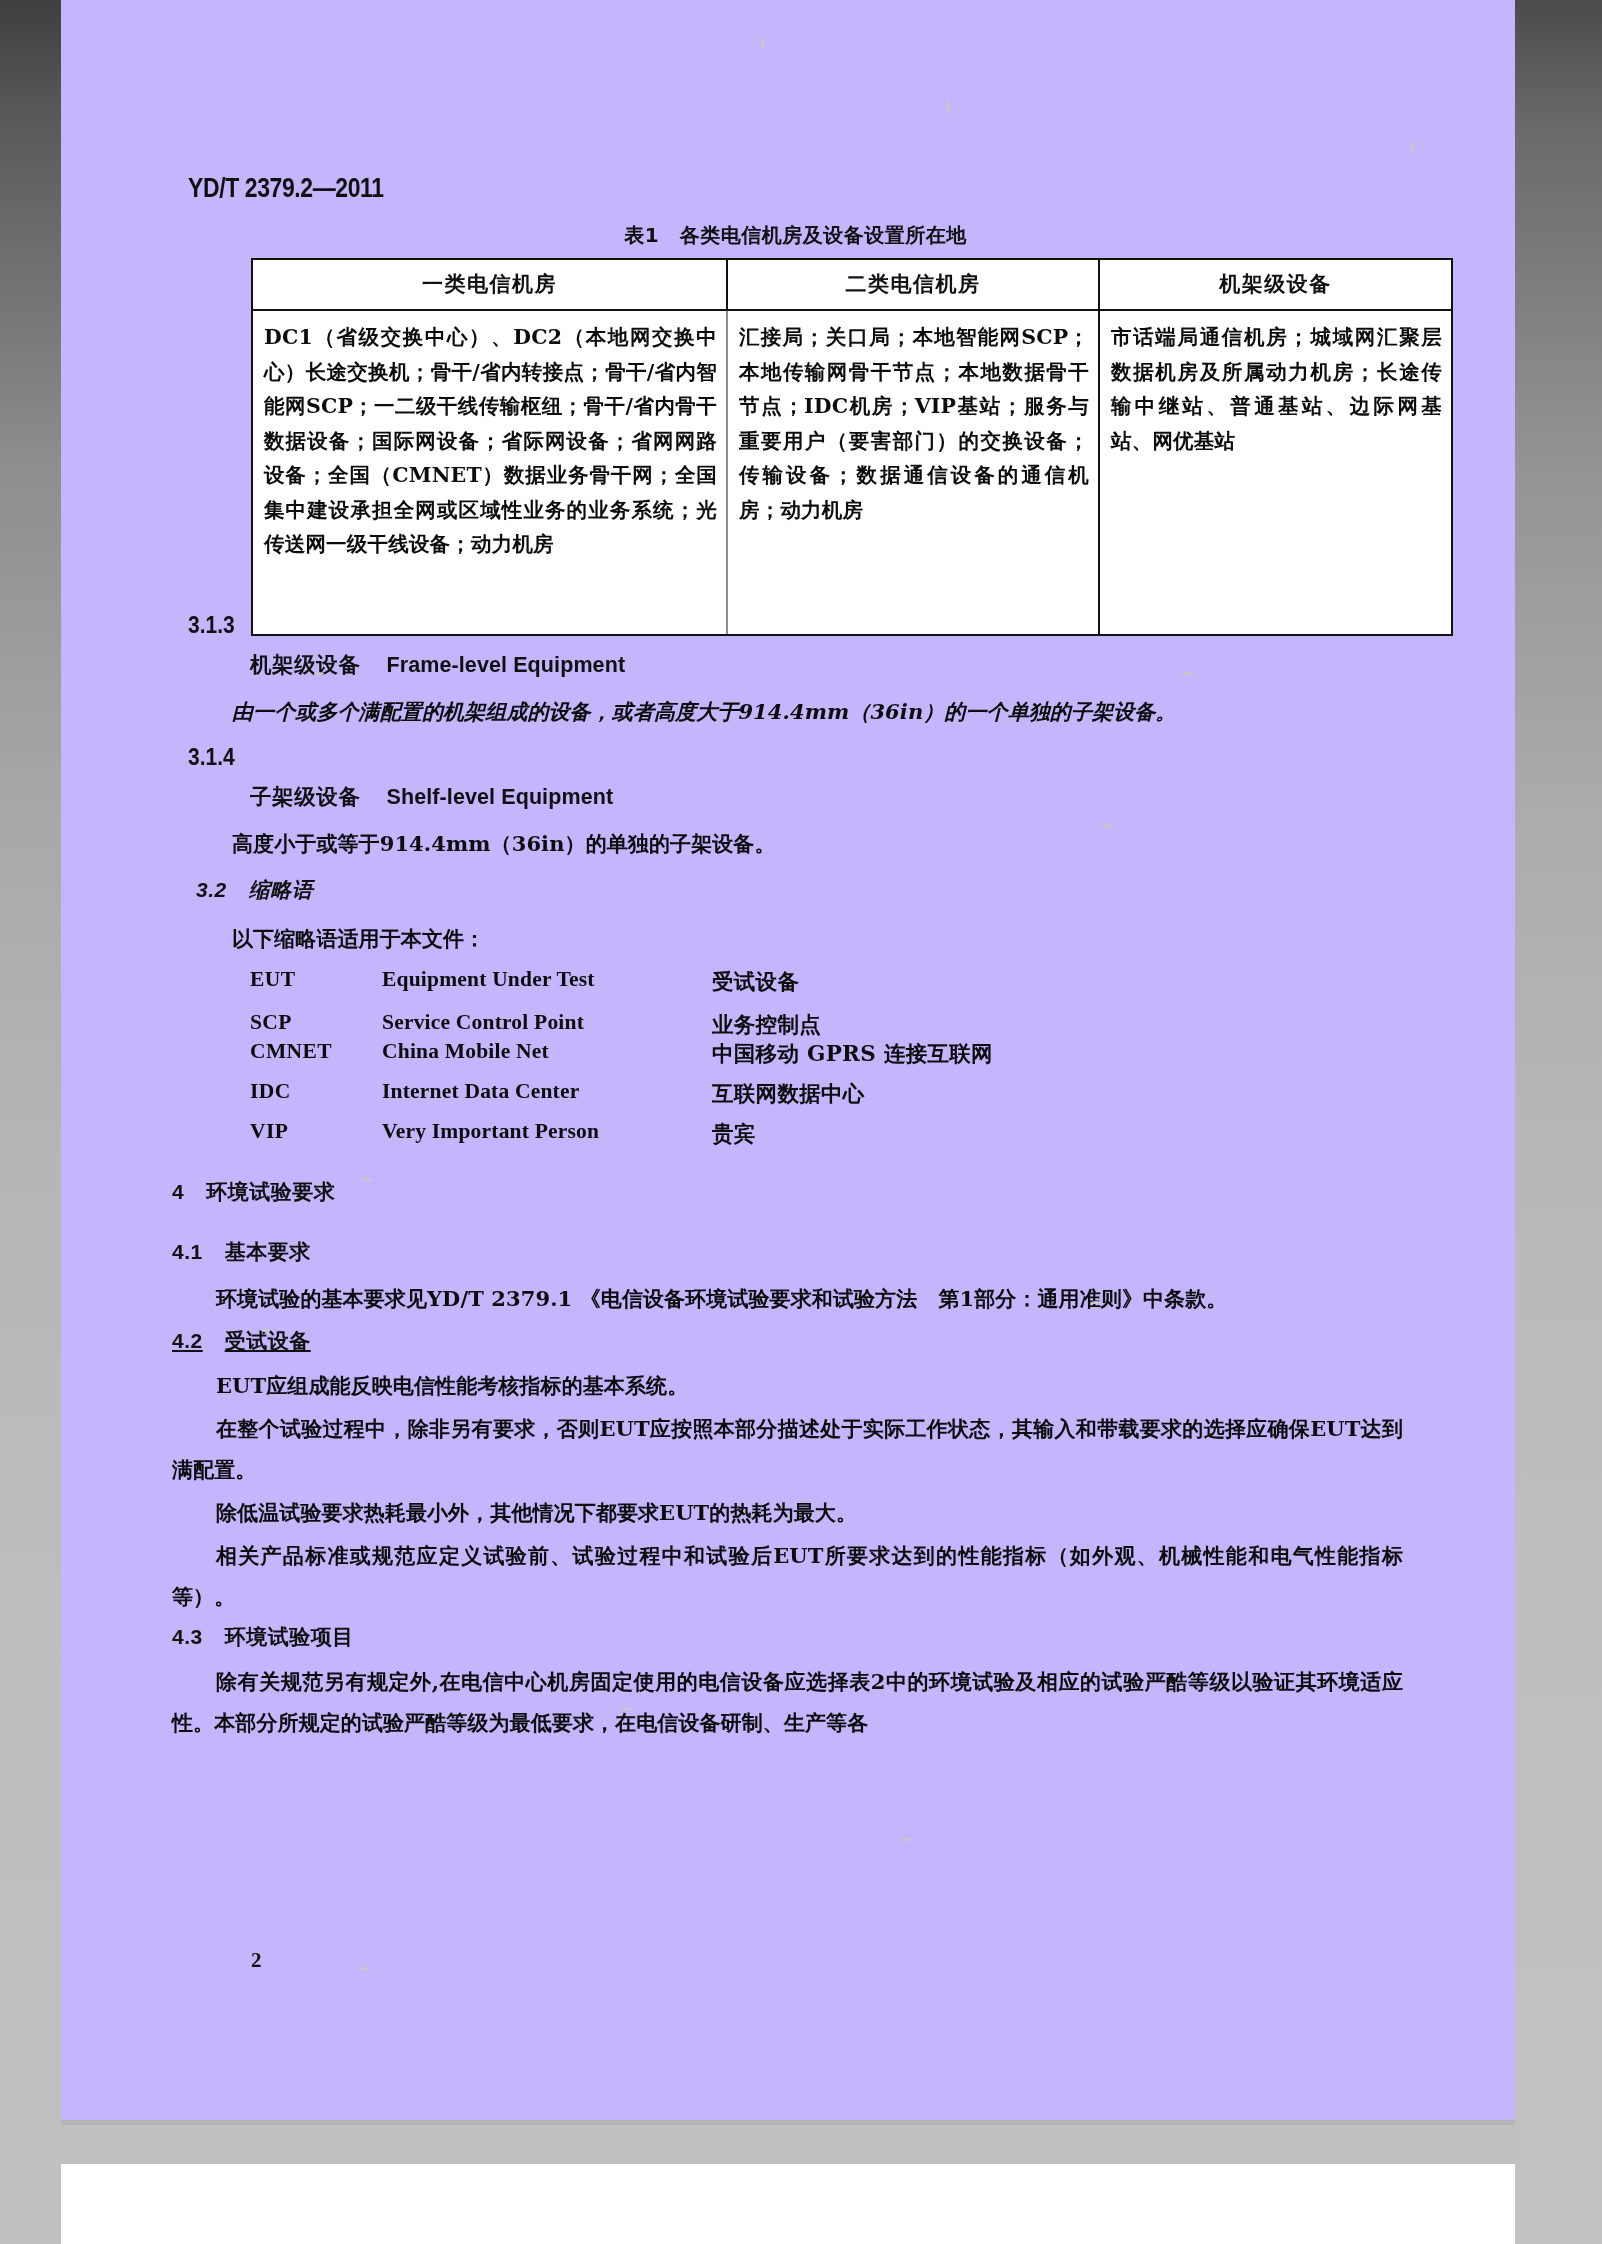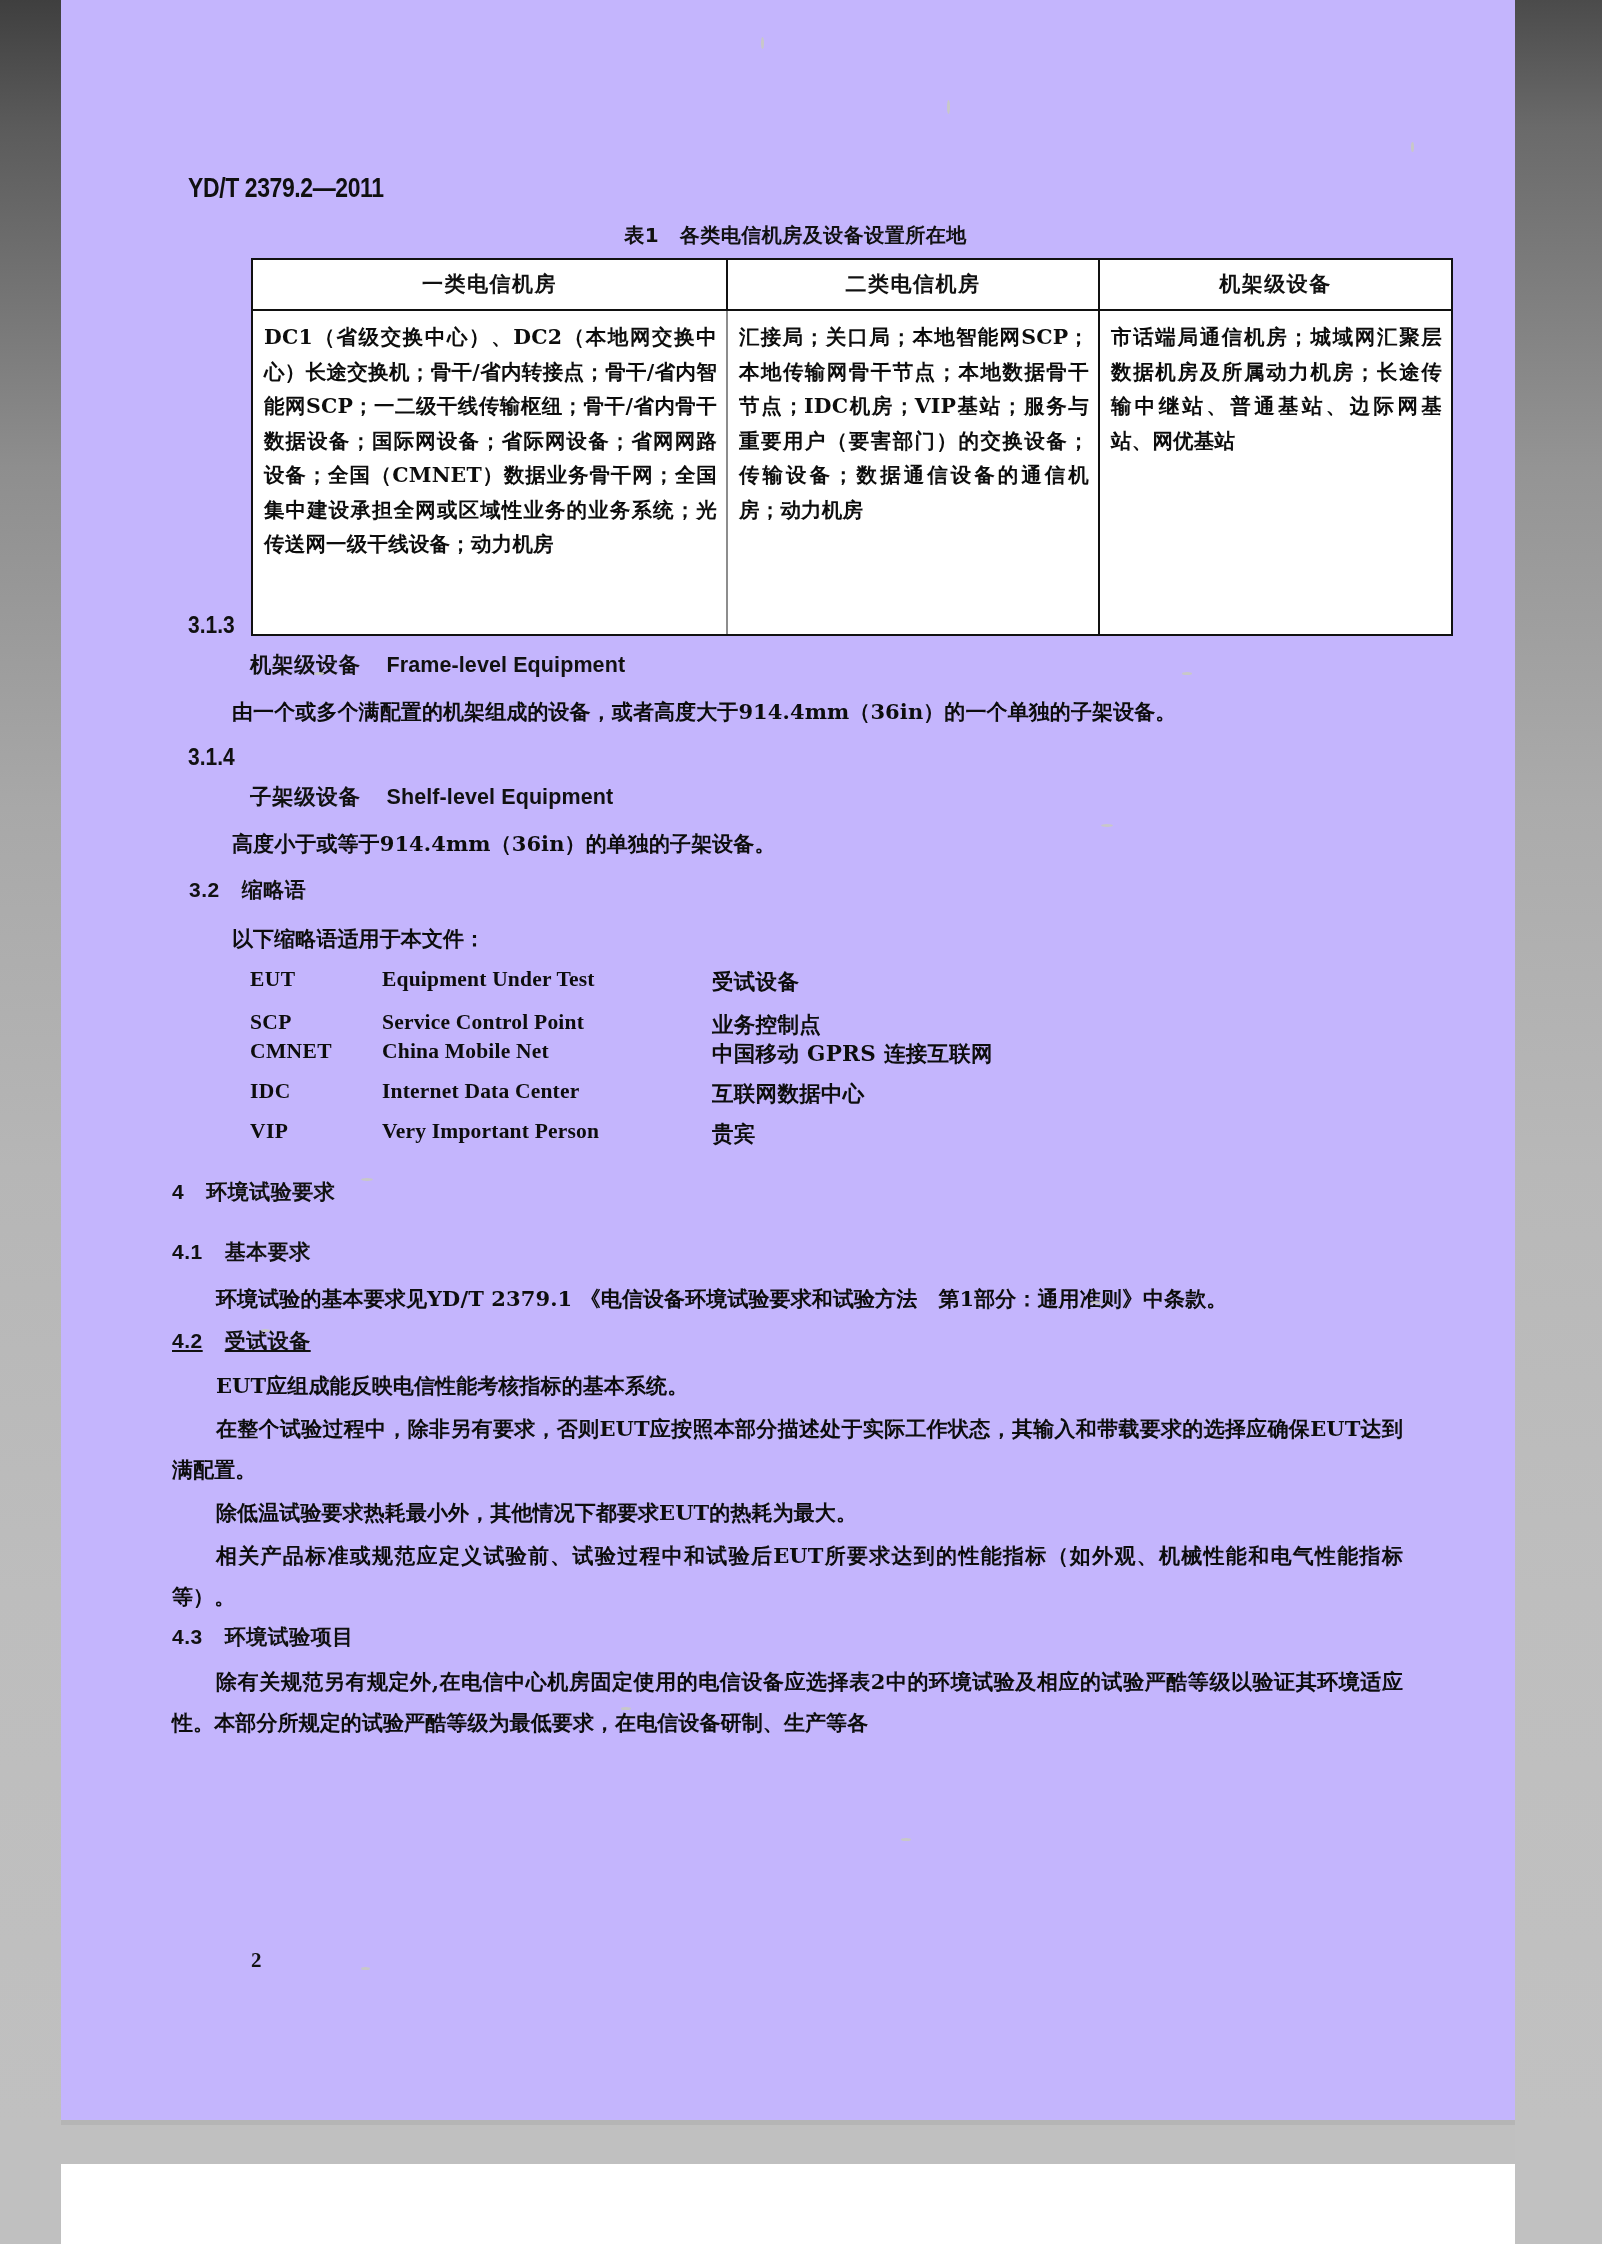--- a/index.html
+++ b/index.html
@@ -259,29 +259,29 @@
       </tbody>
     </table>
   </div>
 
   <div class="content" style="top:612px;">
 
     <div class="num-head" style="margin:0 0 14px 0;">3.1.3</div>
     <div class="term-head" style="margin:0 0 12px 62px;">
       <span>机架级设备</span><span style="display:inline-block;width:26px;"></span><span class="en">Frame-level Equipment</span>
     </div>
-    <div class="para indent" style="margin:0 0 10px 0;">由一个或多个满配置的机架组成的设备，或者高度大于914.4mm（36in）的一个单独的子架设备。</div>
+    <div class="para indent" style="margin:0 0 10px 0;font-style:italic;">由一个或多个满配置的机架组成的设备，或者高度大于914.4mm（36in）的一个单独的子架设备。</div>
 
     <div class="num-head" style="margin:12px 0 14px 0;">3.1.4</div>
     <div class="term-head" style="margin:0 0 12px 62px;">
       <span>子架级设备</span><span style="display:inline-block;width:26px;"></span><span class="en">Shelf-level Equipment</span>
     </div>
     <div class="para indent" style="margin:0 0 8px 0;">高度小于或等于914.4mm（36in）的单独的子架设备。</div>
 
-    <div class="sec-head" style="margin:12px 0 14px 1px;">
+    <div class="sec-head" style="margin:12px 0 14px 8px;font-style:italic;">
       <span class="lbl">3.2</span><span style="display:inline-block;width:22px;"></span><span>缩略语</span>
     </div>
     <div class="para indent" style="margin:0 0 8px 0;">以下缩略语适用于本文件：</div>
 
     <div style="margin:4px 0 0 62px;">
       <div class="abbr-row" style="margin-bottom:14px;">
         <span class="abbr-key">EUT</span>
         <span class="abbr-en">Equipment Under Test</span>
         <span class="abbr-zh">受试设备</span>
       </div>

